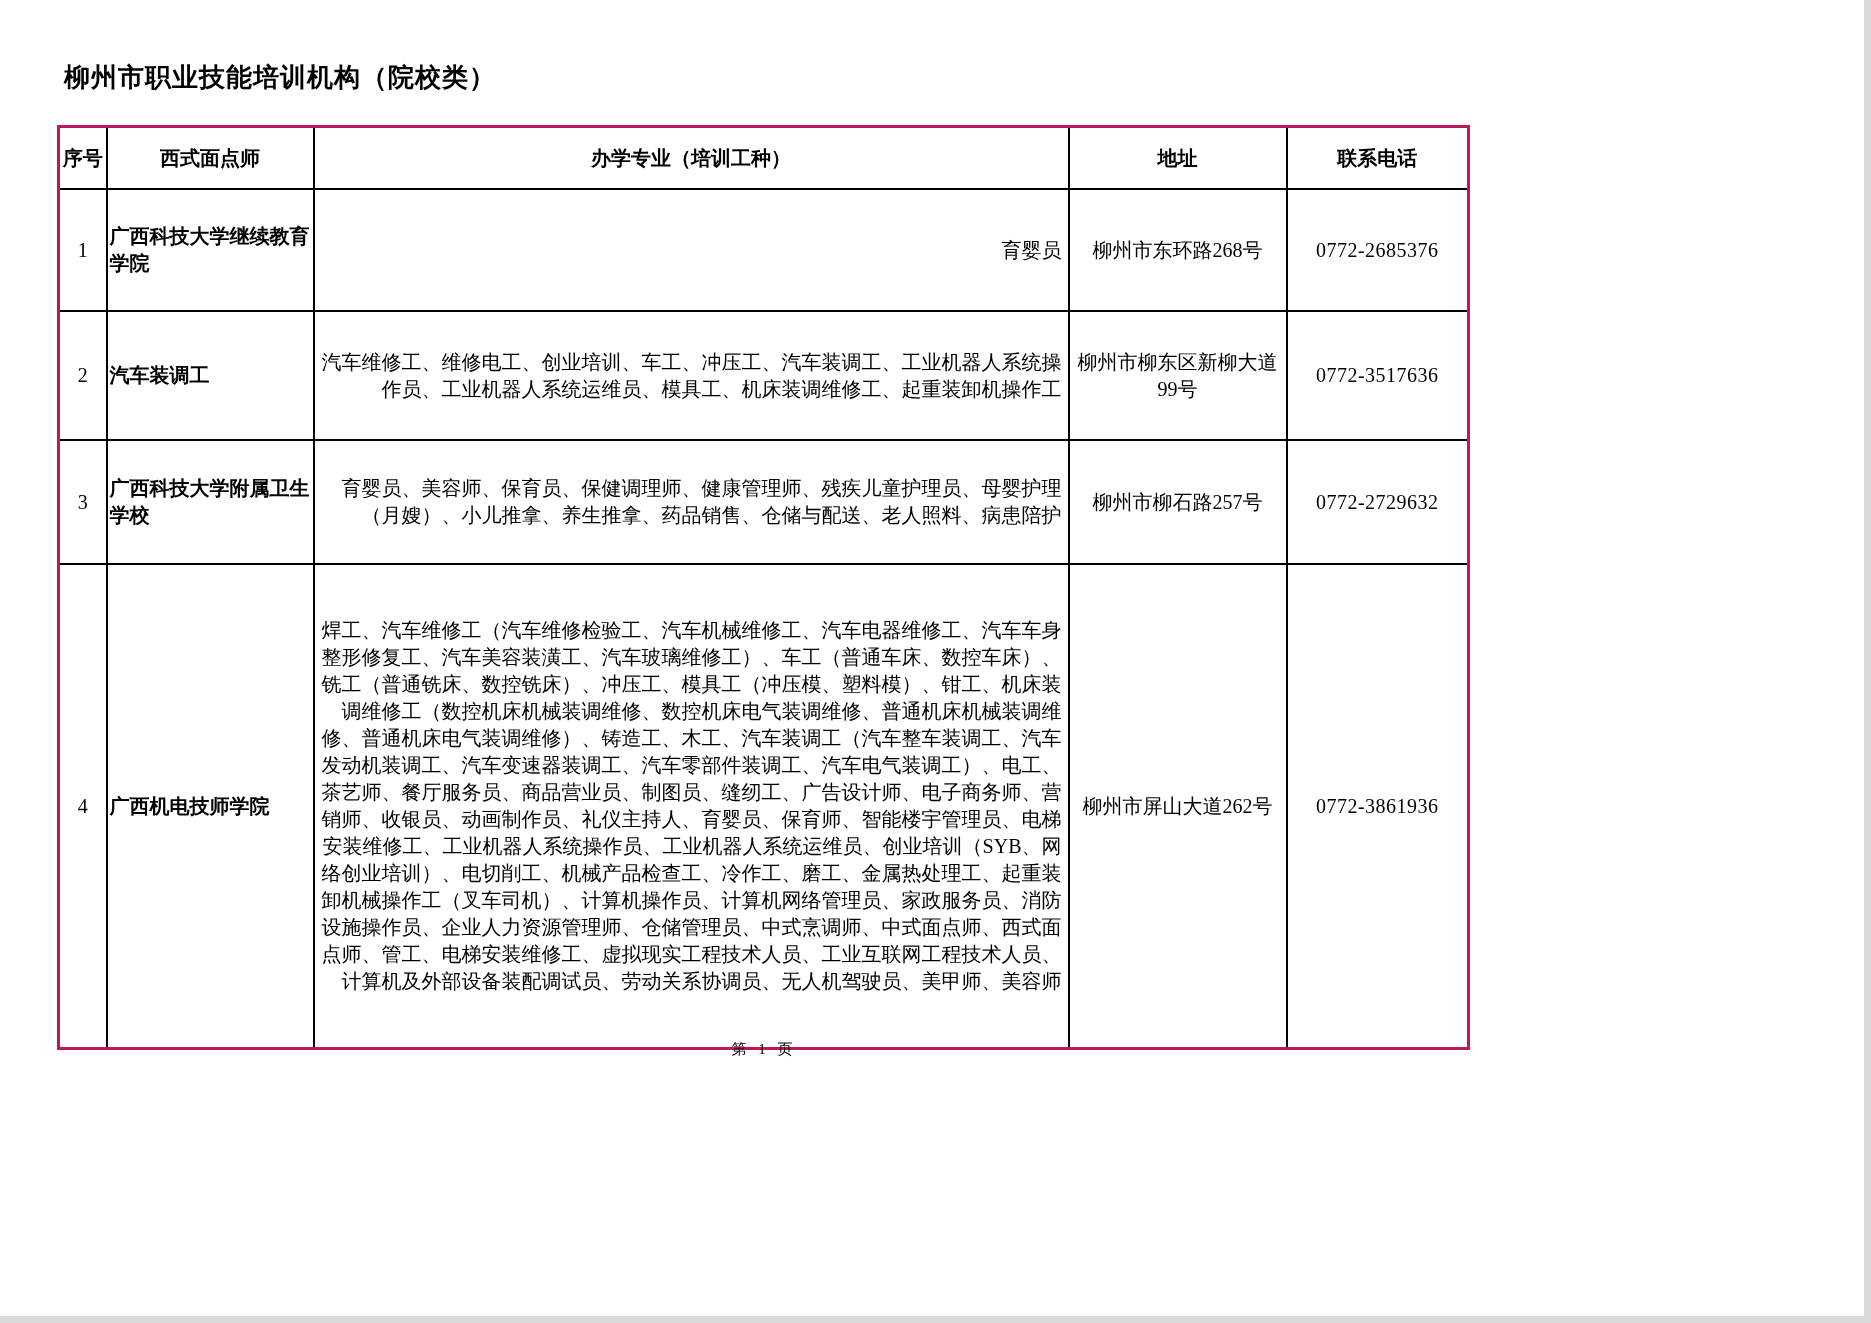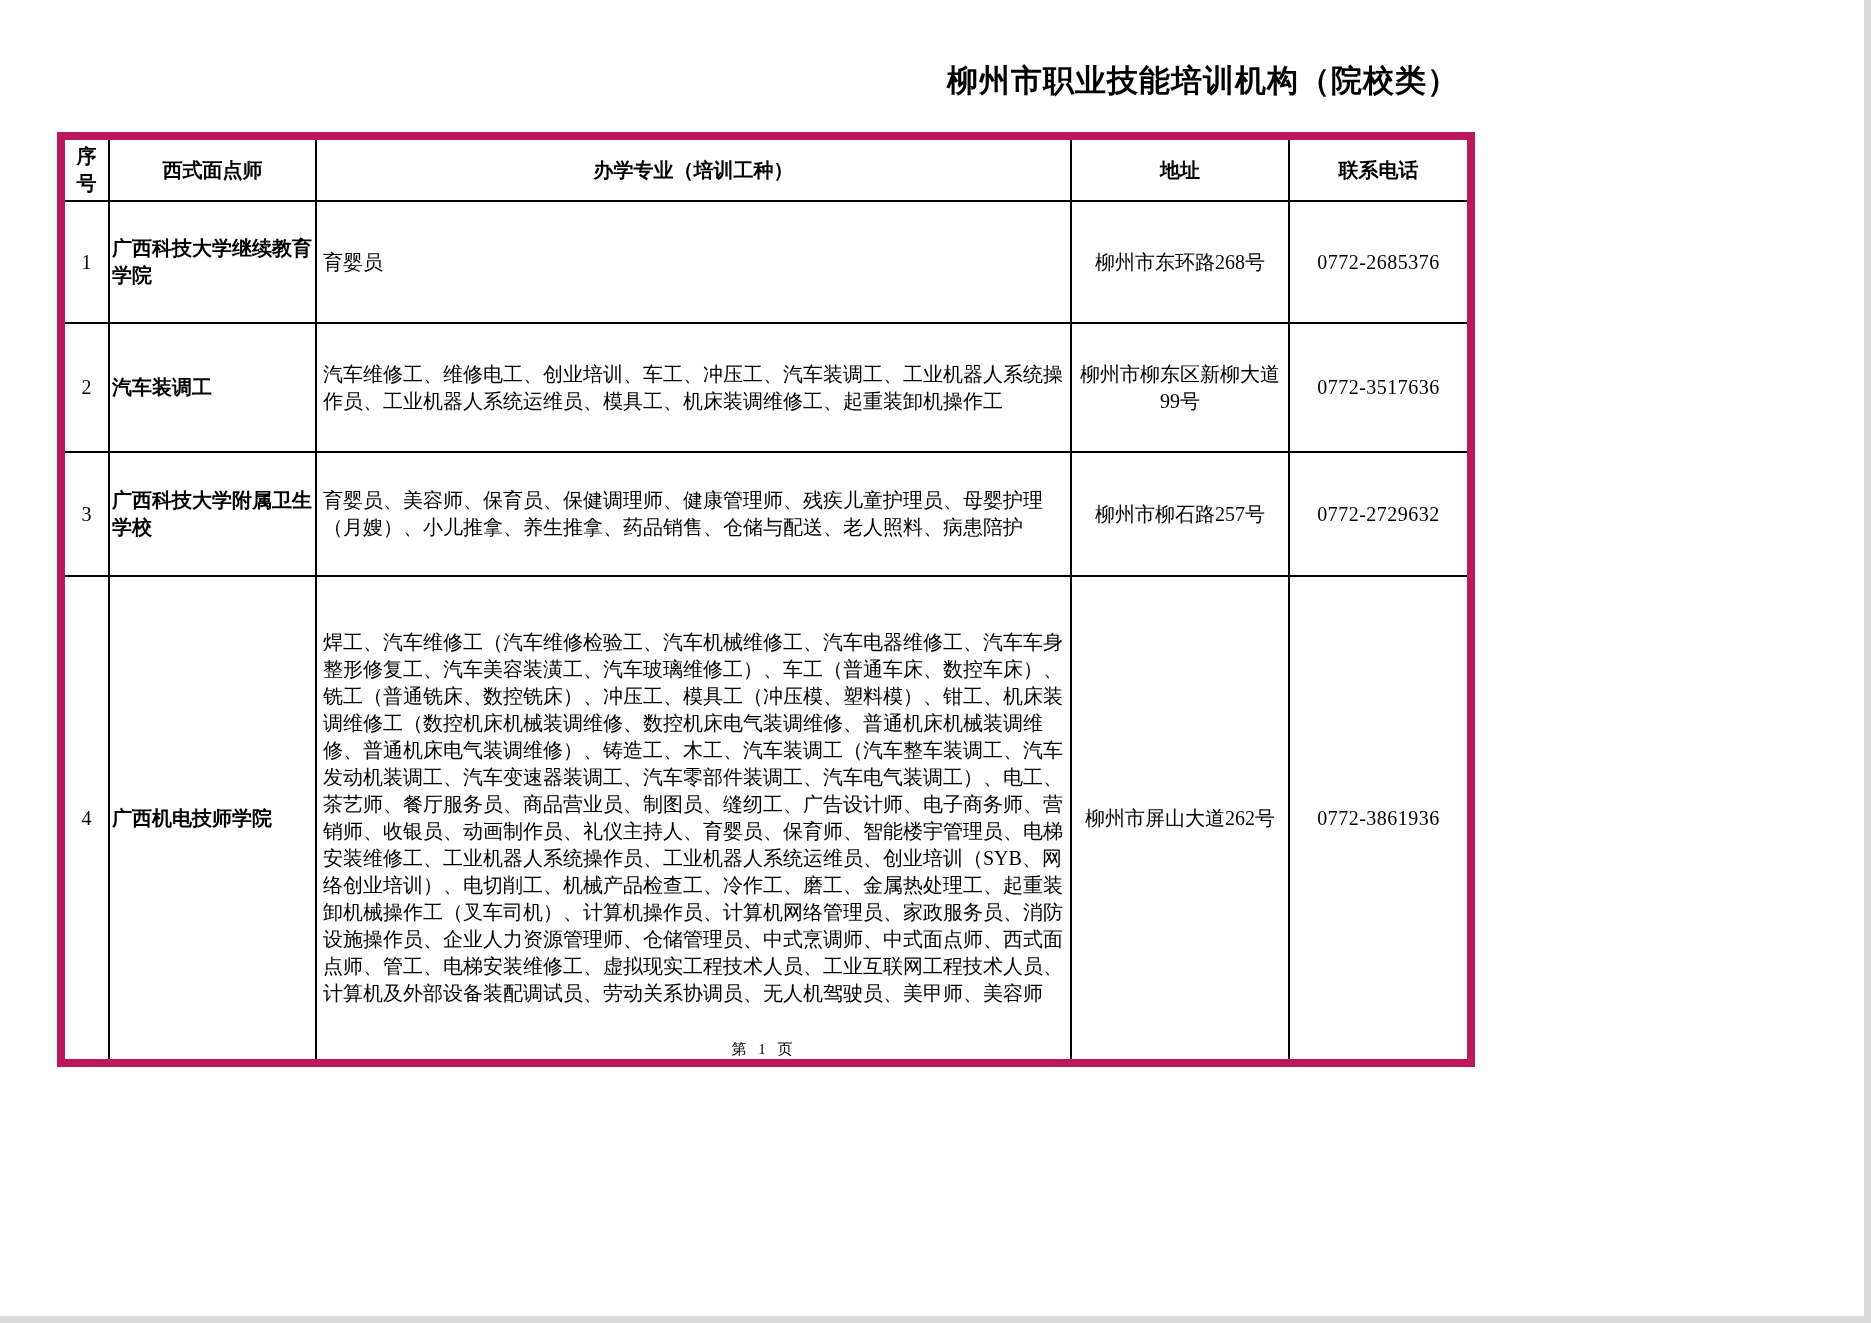--- a/index.html
+++ b/index.html
@@ -10,38 +10,38 @@
   body {
     width: 1871px;
     height: 1323px;
     position: relative;
     overflow: hidden;
     font-family: "Liberation Serif", "DejaVu Serif", serif;
     color: #000;
   }
   .page-title {
     position: absolute;
-    left: 49px;
+    left: 64px;
     top: 60px;
     width: 1410px;
     margin: 0;
-    text-align: right;
+    text-align: left;
     font-family: "Liberation Sans", "DejaVu Sans", sans-serif;
-    font-size: 31px;
+    font-size: 26px;
     font-weight: bold;
     letter-spacing: 1px;
   }
   table.inst-table {
     position: absolute;
     left: 57px;
-    top: 132px;
+    top: 125px;
     width: 1410px;
     border-collapse: collapse;
     table-layout: fixed;
-    border: 8px solid #be185d;
+    border: 3px solid #be185d;
   }
   .inst-table th, .inst-table td {
     border: 2px solid #000;
     vertical-align: middle;
     overflow: hidden;
   }
   .inst-table th {
     font-family: "Liberation Sans", "DejaVu Sans", sans-serif;
     font-size: 20px;
     font-weight: bold;
@@ -54,21 +54,21 @@
     line-height: 27px;
   }
   .col-no    { width: 48px;  }
   .col-name  { width: 207px; }
   .col-major { width: 755px; }
   .col-addr  { width: 218px; }
   .col-phone { width: 182px; }
 
   .c-no    { text-align: center; padding: 0; }
   .c-name  { text-align: left; padding: 0 2px; line-height: 28px; font-weight: bold; }
-  .c-major { text-align: left;   padding: 2px 6px; }
+  .c-major { text-align: right;   padding: 2px 6px; }
   .c-addr  { text-align: center; padding: 16px 2px; font-size: 19px; }
   .c-phone { text-align: center; padding: 0 10px; letter-spacing: 0.5px; }
 
   tr.row-1 td { height: 88px; }
   tr.row-2 td { height: 95px; }
   tr.row-3 td { height: 90px; }
   tr.row-4 td { height: 450px; }
 
   .page-footer {
     position: absolute;

